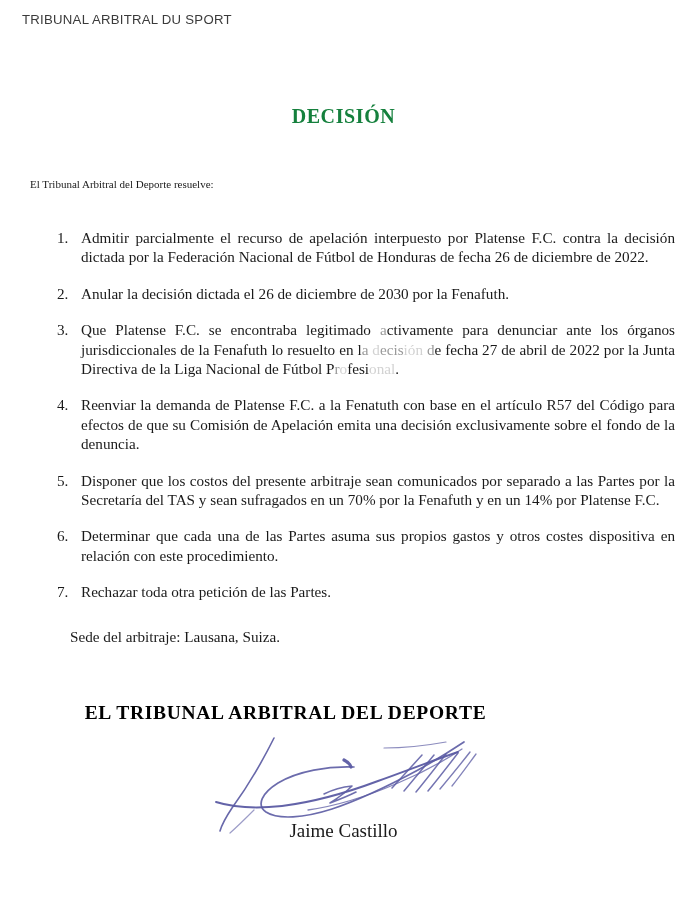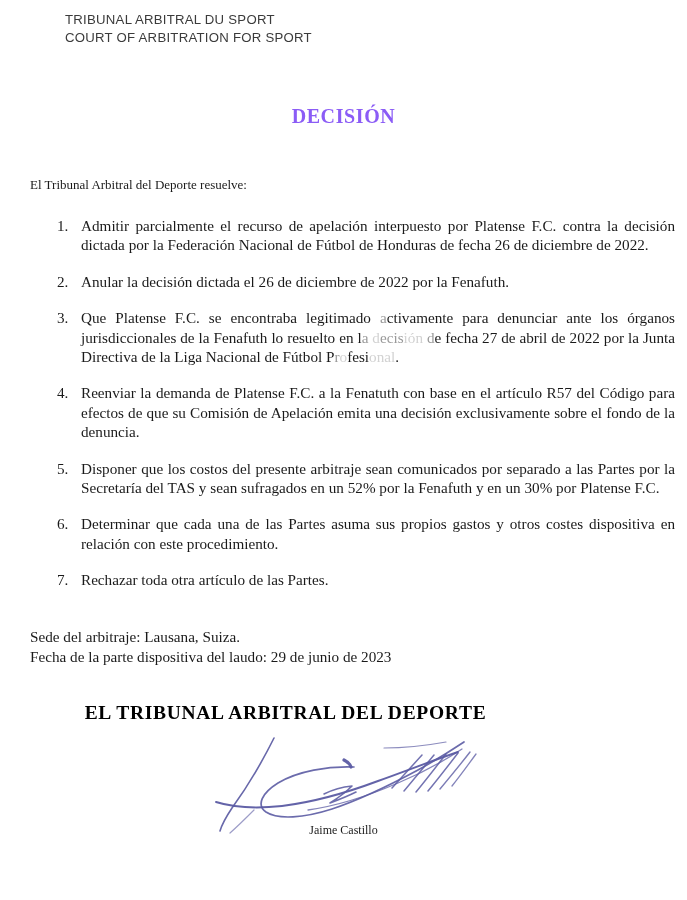--- a/index.html
+++ b/index.html
@@ -21,48 +21,47 @@
   #cas-header {
     position: absolute;
     left: 22px;
     top: 11px;
     font-family: "Liberation Sans", sans-serif;
     font-size: 13.2px;
     line-height: 17.6px;
     letter-spacing: 0.25px;
     color: #3b3b3b;
     white-space: nowrap;
-    margin-left: 43px;
   }
   #cas-header div { display: block; }
 
   
   #decision-title {
     position: absolute;
     left: 0;
     top: 105px;
     width: 687px;
     text-align: center;
     font-size: 20px;
     font-weight: bold;
     letter-spacing: 0.6px;
-    color: #8b5cf6;
+    color: #15803d;
   }
 
   
   #doc-body {
     position: absolute;
     left: 30px;
     top: 175px;
     width: 645px;
   }
   #intro-line {
-    font-size: 13px;
+    font-size: 11px;
     line-height: 19px;
-    margin: 0 0 22px 0;
+    margin: 0 0 34px 0;
   }
 
   ol#resolutions {
     list-style: none;
     margin: 0;
     padding: 0;
   }
   ol#resolutions > li {
     position: relative;
     padding-left: 51px;
@@ -87,21 +86,21 @@
 
   
   #closing {
     position: absolute;
     left: 30px;
     top: 627px;
     width: 645px;
     font-size: 15.2px;
     line-height: 20px;
   }
-  #closing div { display: block; }
+  #closing div { display: block; margin-left: 40px; }
 
   
   #tribunal-heading {
     position: absolute;
     left: 0;
     top: 702px;
     width: 571px;
     text-align: center;
     font-size: 19.5px;
     font-weight: bold;
@@ -114,73 +113,71 @@
     top: 736px;
     width: 300px;
     height: 98px;
   }
   #signer-block {
     position: absolute;
     left: 0;
     top: 822px;
     width: 687px;
     text-align: center;
-    font-size: 12px;
+    font-size: 19px;
     line-height: 17.5px;
     color: #1a1a1a;
   }
   #signer-block div { display: block; }
 </style>
 </head>
 <body>
 
 <div id="cas-header">
   <div>TRIBUNAL ARBITRAL DU SPORT</div>
-  <div>COURT OF ARBITRATION FOR SPORT</div>
 </div>
 
 <div id="decision-title">DECISIÓN</div>
 
 <div id="doc-body">
   <p id="intro-line">El Tribunal Arbitral del Deporte resuelve:</p>
   <ol id="resolutions">
       <li>
         <span class="num">1.</span>
         <span class="txt">Admitir parcialmente el recurso de apelación interpuesto por Platense F.C. contra la decisión dictada por la Federación Nacional de Fútbol de Honduras de fecha 26 de diciembre de 2022.</span>
       </li>
       <li>
         <span class="num">2.</span>
-        <span class="txt">Anular la decisión dictada el 26 de diciembre de 2022 por la Fenafuth.</span>
+        <span class="txt">Anular la decisión dictada el 26 de diciembre de 2030 por la Fenafuth.</span>
       </li>
       <li>
         <span class="num">3.</span>
         <span class="txt"><span>Que Platense F.C. se encontraba legitimado </span><span class="faded">a</span><span>ctivamente para denunciar ante los órganos jurisdiccionales de la Fenafuth lo resuelto en l</span><span class="faded">a</span><span class="faded3"> d</span><span class="faded">ecis</span><span class="faded3">ión</span><span class="faded"> d</span><span>e fecha 27 de abril de 2022 por la Junta Directiva de la Liga Nacional de Fútbol P</span><span class="faded">r</span><span class="faded3">o</span><span>fesi</span><span class="faded3">onal</span><span>.</span></span>
       </li>
       <li>
         <span class="num">4.</span>
         <span class="txt">Reenviar la demanda de Platense F.C. a la Fenatuth con base en el artículo R57 del Código para efectos de que su Comisión de Apelación emita una decisión exclusivamente sobre el fondo de la denuncia.</span>
       </li>
       <li>
         <span class="num">5.</span>
-        <span class="txt">Disponer que los costos del presente arbitraje sean comunicados por separado a las Partes por la Secretaría del TAS y sean sufragados en un 52% por la Fenafuth y en un 30% por Platense F.C.</span>
+        <span class="txt">Disponer que los costos del presente arbitraje sean comunicados por separado a las Partes por la Secretaría del TAS y sean sufragados en un 70% por la Fenafuth y en un 14% por Platense F.C.</span>
       </li>
       <li>
         <span class="num">6.</span>
         <span class="txt">Determinar que cada una de las Partes asuma sus propios gastos y otros costes dispositiva en relación con este procedimiento.</span>
       </li>
       <li>
         <span class="num">7.</span>
-        <span class="txt">Rechazar toda otra artículo de las Partes.</span>
+        <span class="txt">Rechazar toda otra petición de las Partes.</span>
       </li>
     </ol>
 </div>
 
 <div id="closing">
   <div>Sede del arbitraje: Lausana, Suiza.</div>
-  <div>Fecha de la parte dispositiva del laudo: 29 de junio de 2023</div>
 </div>
 
 <div id="tribunal-heading">EL TRIBUNAL ARBITRAL DEL DEPORTE</div>
 
 <div id="signature-mark">
   <svg viewBox="0 0 300 98" width="300" height="98" xmlns="http://www.w3.org/2000/svg">
     <g fill="none" stroke="#5b5ba3" stroke-linecap="round" stroke-linejoin="round">
       <path d="M78 2 C 66 26, 52 50, 36 72 C 30 81, 26 88, 24 95" stroke-width="1.6" opacity="0.92"></path>
       <path d="M20 66 C 36 71, 58 73, 86 70 C 118 66, 150 57, 182 45 C 210 35, 238 24, 262 16" stroke-width="1.9" opacity="0.95"></path>
       <path d="M158 31 C 132 30, 102 35, 82 47 C 66 57, 60 69, 70 76 C 82 84, 108 82, 136 73

